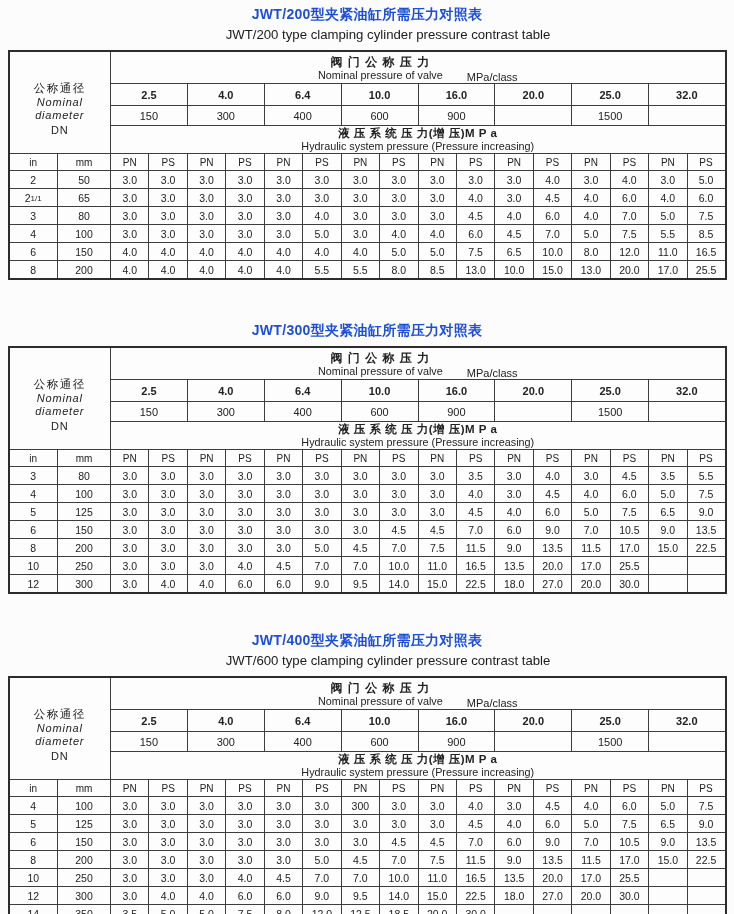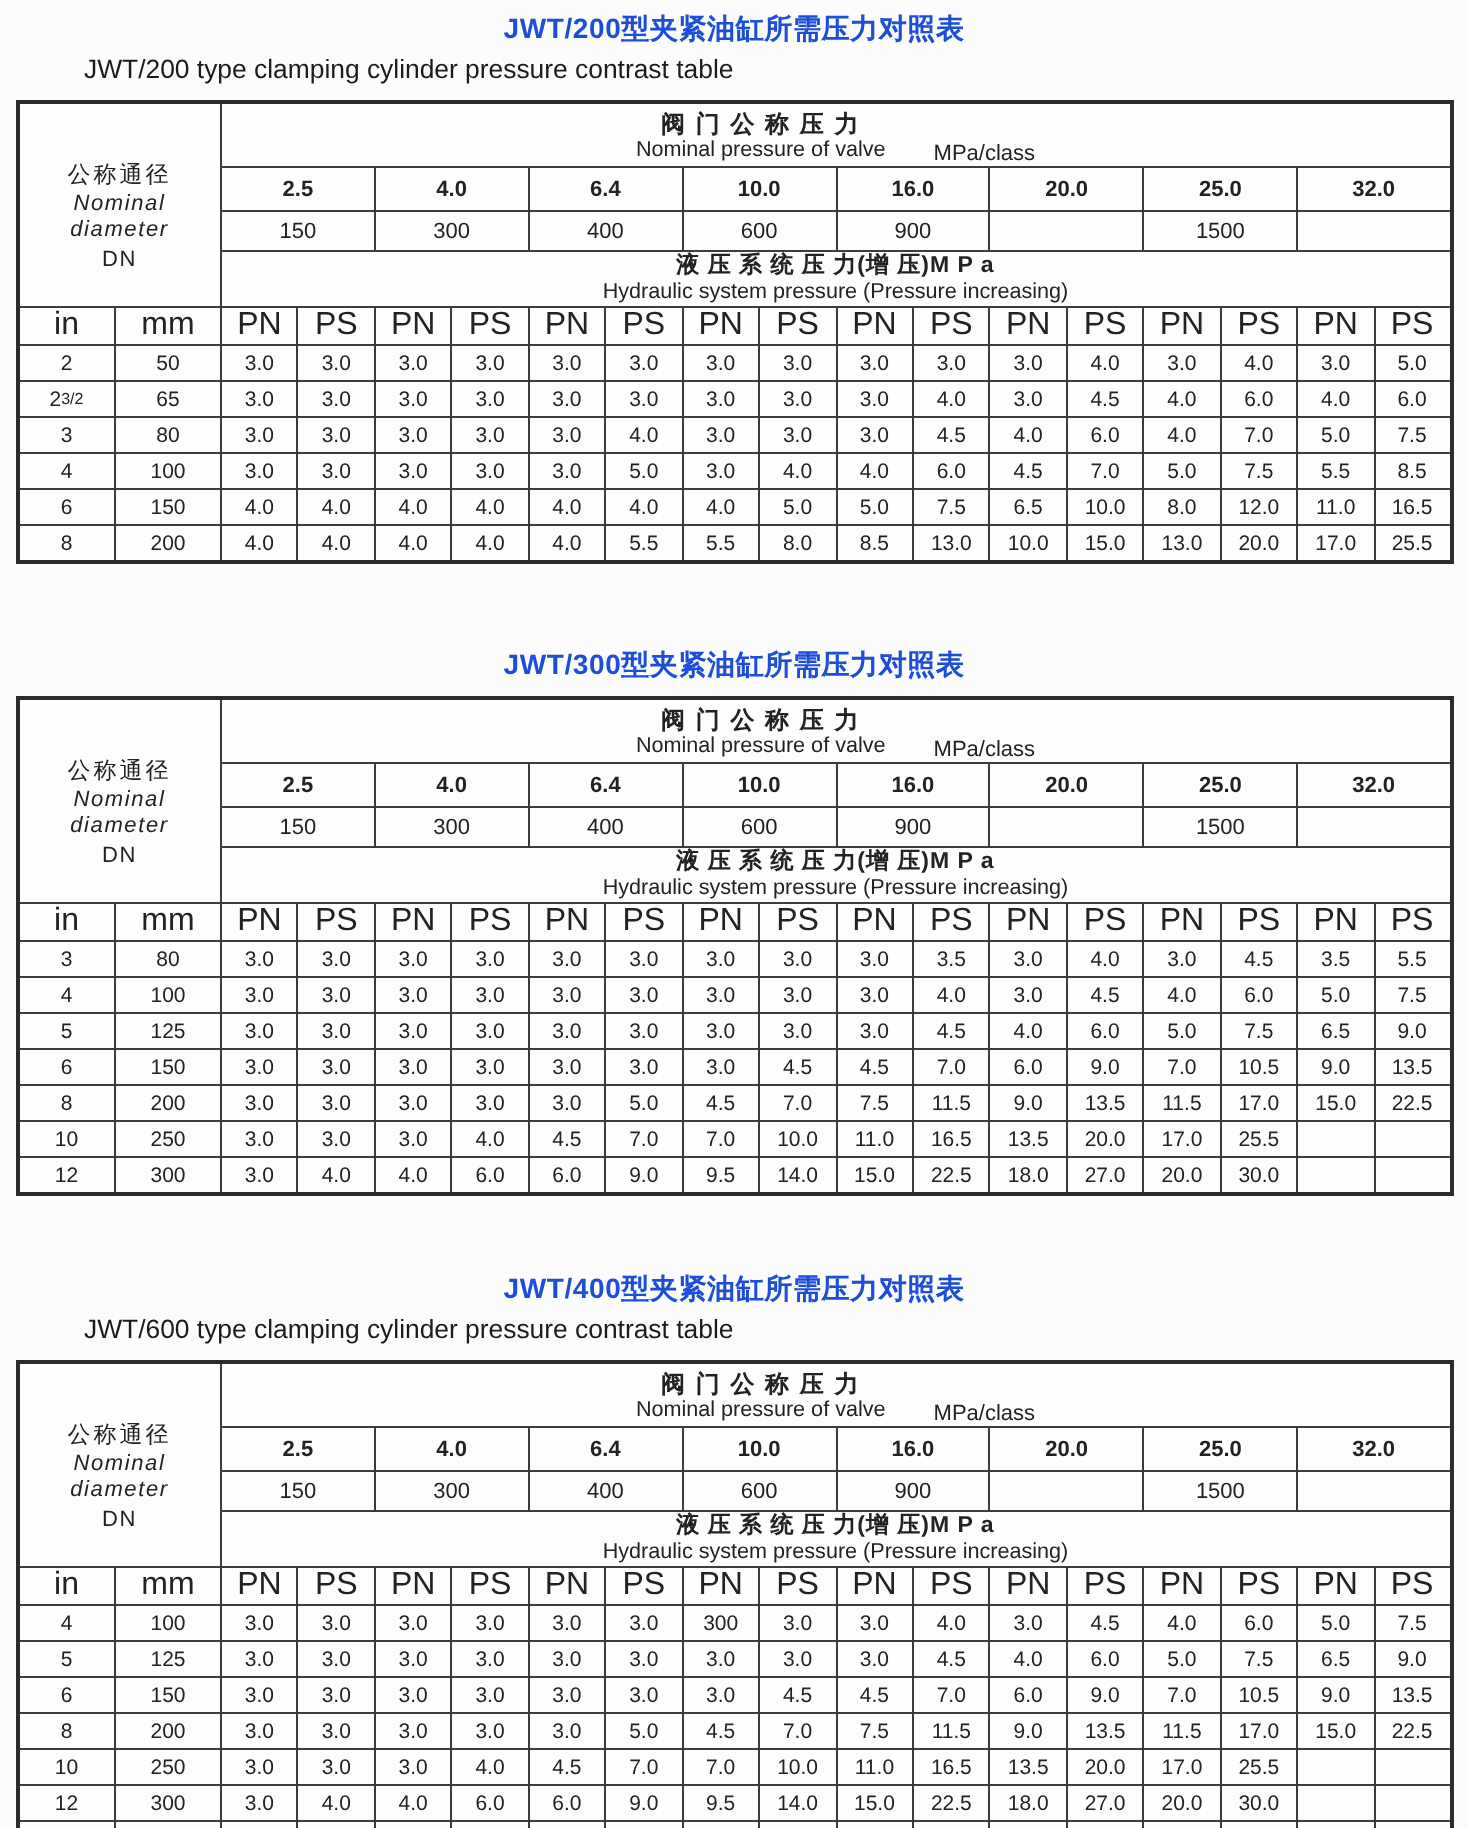--- a/index.html
+++ b/index.html
@@ -15,21 +15,21 @@
   .block { }
   #s1 { padding-top: 4px; }
   #s2 { margin-top: 40px; }
   #s3 { margin-top: 36px; }
   .t-zh {
     margin: 0; text-align: center;
     font-size: 14px; font-weight: bold; line-height: 20px;
     color: #1d4ed8; letter-spacing: 0.3px;
   }
   .t-en {
-    margin: 2px 0 0; 
+    margin: 2px 0 0; text-align: center;
     font-size: 13.2px; font-weight: normal; line-height: 18px;
     color: #1b1b1b;
     padding-left: 42px;
   }
   table.ptable {
     width: 719px; margin: 6px auto 0;
     border-collapse: collapse; table-layout: fixed;
     border: 2px solid #2c2c2c;
     background: #fdfdfd;
   }
@@ -38,21 +38,21 @@
     text-align: center; vertical-align: middle;
     padding: 0; font-size: 10.5px; color: #222;
     overflow: hidden; white-space: nowrap;
   }
   col.c-in { width: 49px; }
   col.c-mm { width: 53px; }
   tr.rA td { height: 26px; }
   tr.rB td { height: 21px; font-size: 11px; font-weight: bold; }
   tr.rC td { height: 19px; font-size: 11px; }
   tr.rD td { height: 27px; }
-  tr.rE td { height: 16px; font-size: 16px; }
+  tr.rE td { height: 16px; font-size: 10px; }
   tr.data td { height: 17px; }
   td.left-head { }
   .lh-zh { font-size: 11.5px; letter-spacing: 1.5px; line-height: 15px; margin-top: 13px; }
   .lh-en { font-size: 11px; letter-spacing: 0.8px; line-height: 13px; font-style: italic; }
   .lh-dn { font-size: 11px; letter-spacing: 0.8px; line-height: 15px; margin-top: 1px; }
   .valve-wrap { display: flex; align-items: center; justify-content: center; gap: 24px; }
   .v-zh { font-size: 12px; font-weight: bold; line-height: 14px; letter-spacing: 1px; }
   .v-en { font-size: 10.8px; line-height: 12px; }
   .unit { font-size: 11px; align-self: center; margin-top: 19px; }
   .hyd-zh { font-size: 11.5px; font-weight: bold; line-height: 13px; letter-spacing: 0.5px; }
@@ -166,21 +166,21 @@
             <td>3.0</td>
             <td>3.0</td>
             <td>3.0</td>
             <td>4.0</td>
             <td>3.0</td>
             <td>4.0</td>
             <td>3.0</td>
             <td>5.0</td>
           </tr>
           <tr class="data">
-            <td>2<span class="frac">3/2</span></td>
+            <td>2<span class="frac">1/1</span></td>
             <td>65</td>
             <td>3.0</td>
             <td>3.0</td>
             <td>3.0</td>
             <td>3.0</td>
             <td>3.0</td>
             <td>3.0</td>
             <td>3.0</td>
             <td>3.0</td>
             <td>3.0</td>

